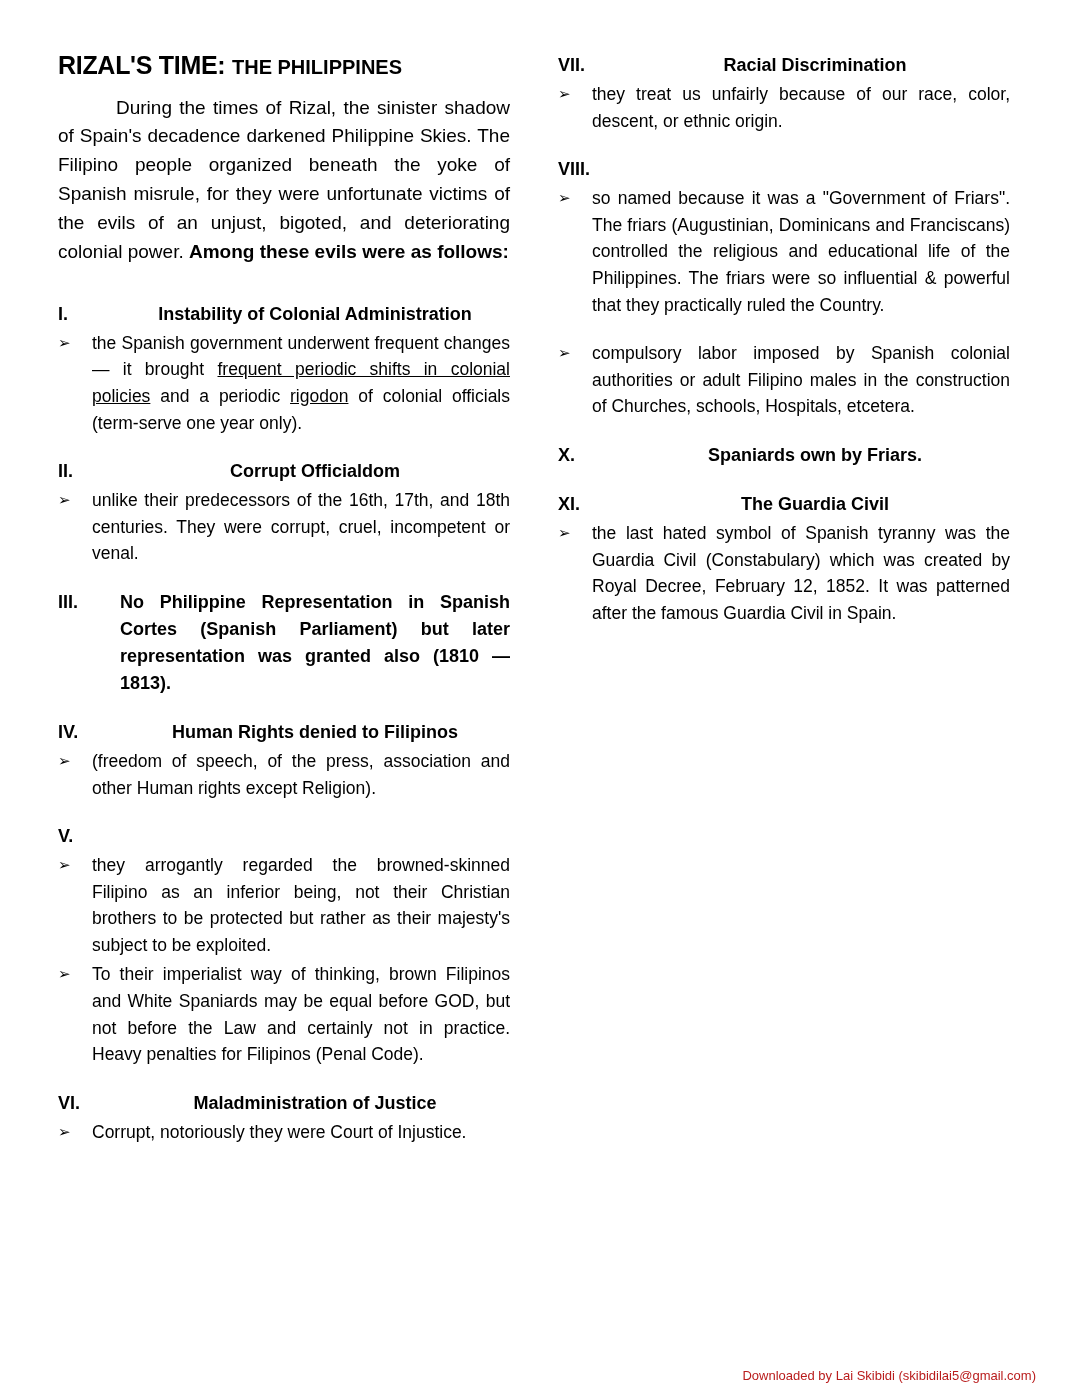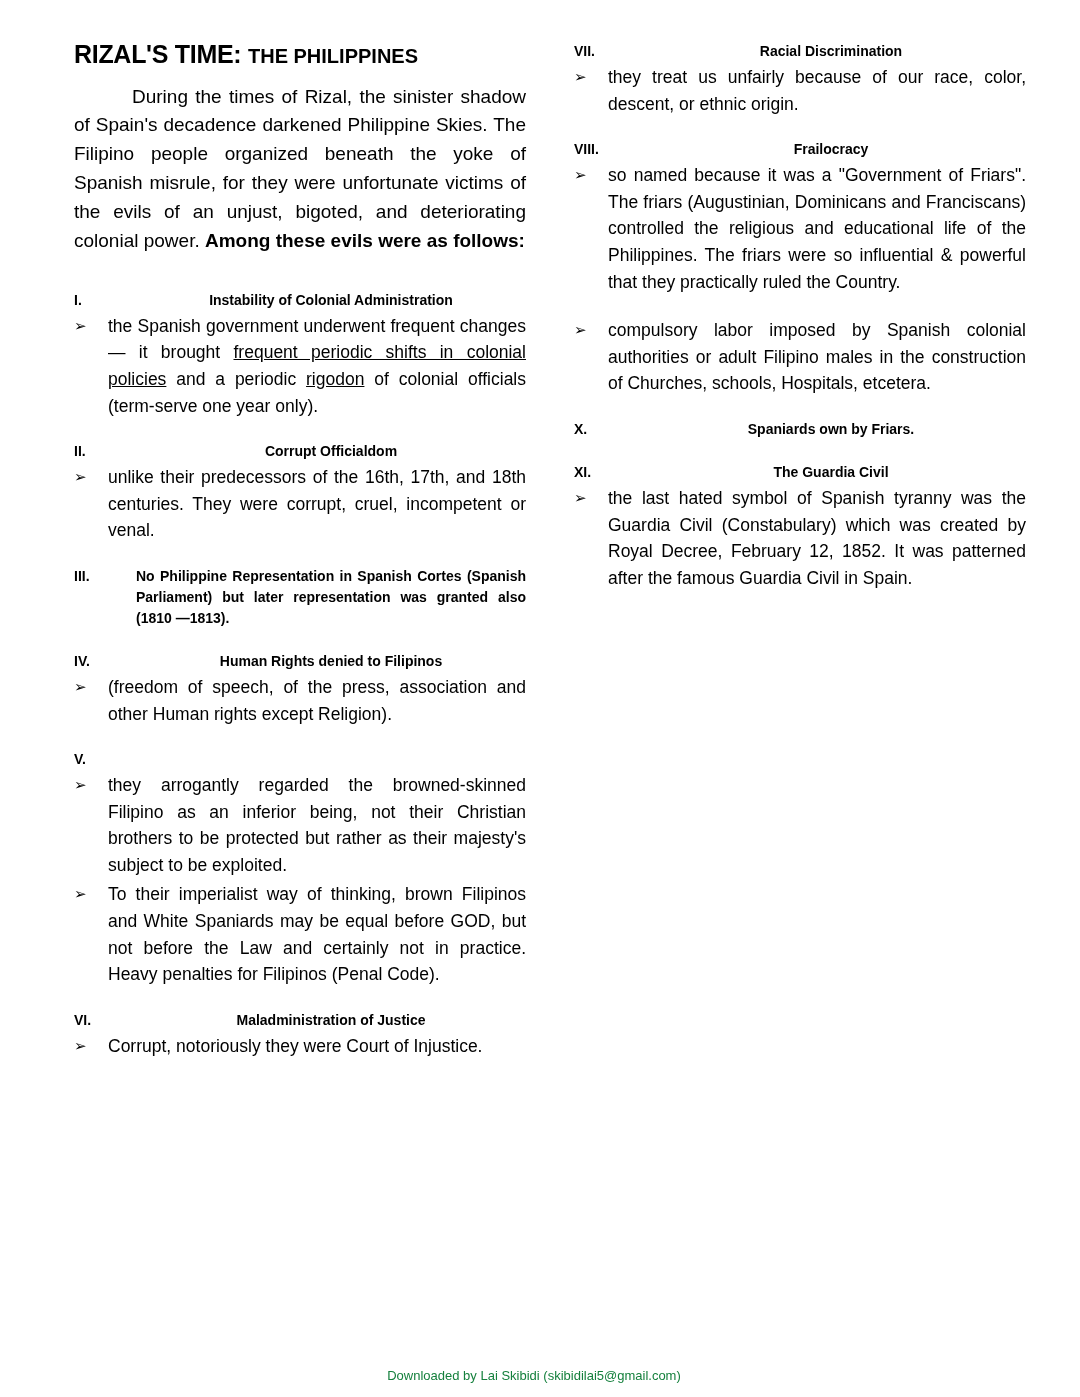--- a/index.html
+++ b/index.html
@@ -10,25 +10,25 @@
     width: 1080px;
     height: 1397px;
     background: #ffffff;
     font-family: "Liberation Sans", sans-serif;
     color: #000000;
     position: relative;
     overflow: hidden;
   }
   .page {
     position: absolute;
-    left: 16px; top: 0;
+    left: 0; top: 0;
     width: 1036px;
     height: 1397px;
     box-sizing: border-box;
-    padding: 41px 58px 0 58px;
+    padding: 52px 58px 0 58px;
   }
   .columns {
     display: flex;
     gap: 48px;
     align-items: flex-start;
   }
   .col {
     width: 452px;
     flex: 0 0 452px;
   }
@@ -50,21 +50,21 @@
     margin: 0 0 34px 0;
     text-indent: 58px;
   }
   p.intro b { font-weight: bold; }
 
   .entry {
     margin-bottom: 22px;
   }
   .entry-head {
     display: flex;
-    font-size: 14px;
+    font-size: 18px;
     font-weight: bold;
     line-height: 1.5;
     margin-bottom: 2px;
   }
   .entry-head .num {
     flex: 0 0 62px;
   }
   .entry-head .htext {
     flex: 1 1 auto;
     text-align: center;
@@ -91,23 +91,23 @@
     flex: 1 1 auto;
     text-align: justify;
   }
   .u { text-decoration: underline; }
 
   .footer {
     position: absolute;
     left: 0;
     bottom: 14px;
     width: 100%;
-    text-align: center;
+    text-align: right;
     font-size: 13px;
-    color: #15803d;
+    color: #b91c1c;
   }
 </style>
 </head>
 <body>
 
 <div class="page">
 
   <div class="columns">
 
     <div class="col">
@@ -191,21 +191,20 @@
               <span class="htext"><span>Racial Discrimination</span></span>
             </div>
             <div class="bullet">
               <span class="arrow">➢</span>
               <span class="btext"><span>they treat us unfairly because of our race, color, descent, or ethnic origin.</span></span>
             </div>
           </div>
           <div class="entry">
             <div class="entry-head">
               <span class="num">VIII.</span>
-              <span class="htext"><span>Frailocracy</span></span>
             </div>
             <div class="bullet">
               <span class="arrow">➢</span>
               <span class="btext"><span>so named because it was a "Government of Friars". The friars (Augustinian, Dominicans and Franciscans) controlled the religious and educational life of the Philippines. The friars were so influential &amp; powerful that they practically ruled the Country.</span></span>
             </div>
           </div>
           <div class="entry">
             <div class="bullet">
               <span class="arrow">➢</span>
               <span class="btext"><span>compulsory labor imposed by Spanish colonial authorities or adult Filipino males in the construction of Churches, schools, Hospitals, etcetera.</span></span>

